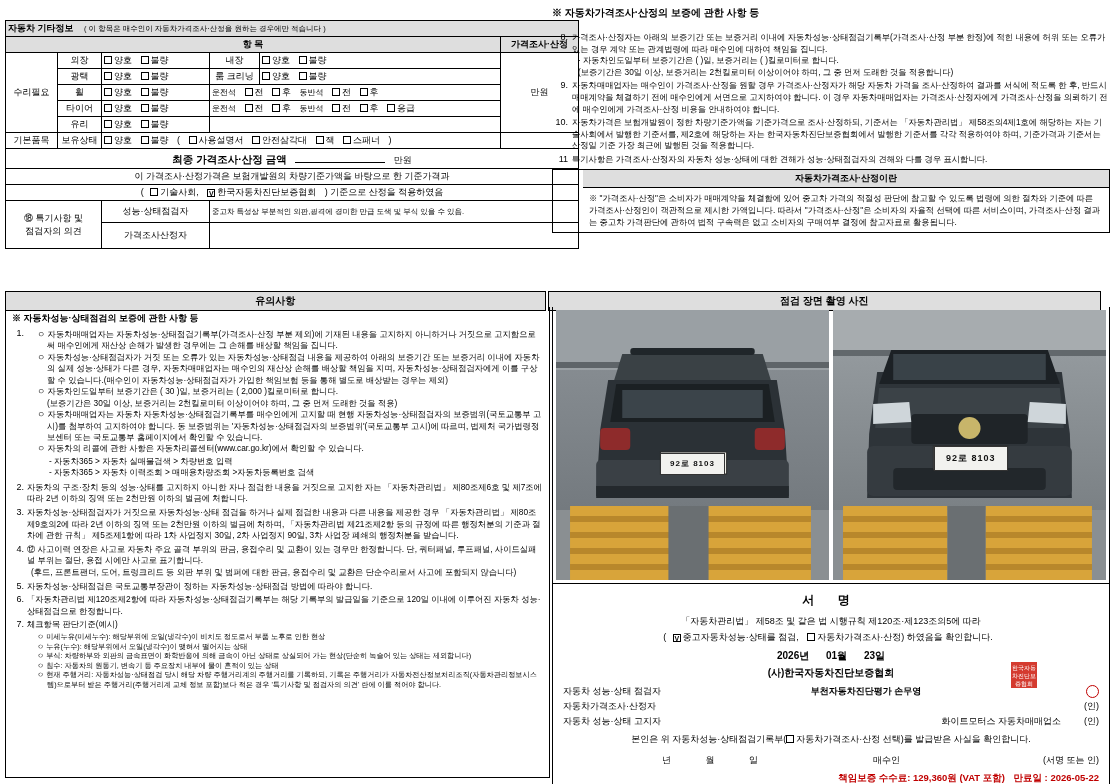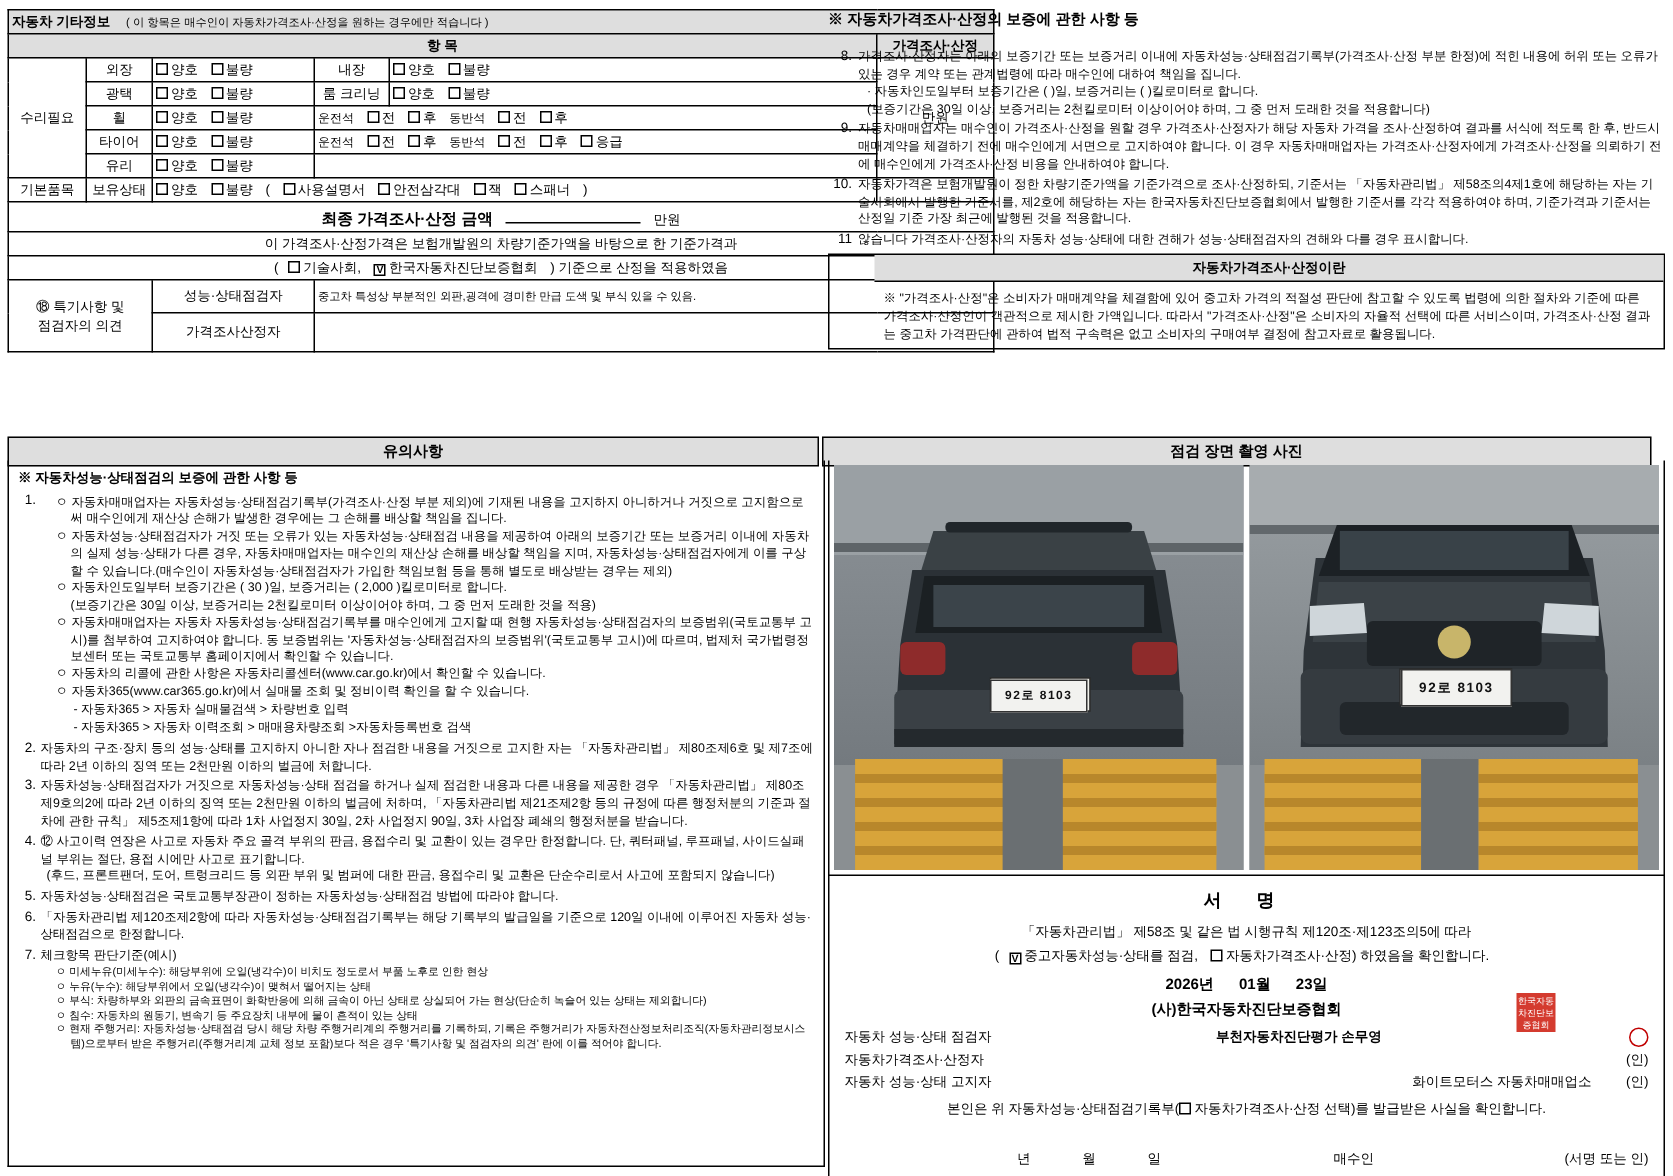--- a/index.html
+++ b/index.html
@@ -15,21 +15,21 @@
   td, th { border:1px solid #000; padding:1px 2px; vertical-align:middle; }
 
   .hdr { background:#dedede; font-weight:bold; text-align:center; }
   .ctr { text-align:center; }
   .lft { text-align:left; }
   .b { font-weight:bold; }
   .sm { font-size:8px; }
   .xs { font-size:7.5px; }
 
   
-  .topLeft { position:absolute; left:5px; top:6px; width:658px; }
+  .topLeft { position:absolute; left:5px; top:20px; width:574px; }
   .topRight{ position:absolute; left:552px; top:6px; width:558px; }
   .midbar  { position:absolute; left:5px; top:291px; width:1096px; }
   .botLeft { position:absolute; left:5px; top:307px; width:545px; }
   .botRight{ position:absolute; left:552px; top:307px; width:558px; }
 
   
   .cb {
     display:inline-block; width:8px; height:8px;
     border:1px solid #000; margin-right:2px; vertical-align:-1px;
     text-align:center; line-height:7px; font-size:7px; font-weight:bold;
@@ -237,21 +237,21 @@
       <div style="flex:1;line-height:1.4;font-size:8.3px;">자동차매매업자는 매수인이 가격조사·산정을 원할 경우 가격조사·산정자가 해당 자동차 가격을 조사·산정하여 결과를 서식에 적도록 한 후, 반드시 매매계약을 체결하기 전에 매수인에게 서면으로 고지하여야 합니다. 이 경우 자동차매매업자는 가격조사·산정자에게 가격조사·산정을 의뢰하기 전에 매수인에게 가격조사·산정 비용을 안내하여야 합니다.</div>
     </div>
 
     <div style="display:flex;gap:4px;margin-bottom:2px;">
       <div style="width:16px;text-align:right;">10.</div>
       <div style="flex:1;line-height:1.4;font-size:8.3px;">자동차가격은 보험개발원이 정한 차량기준가액을 기준가격으로 조사·산정하되, 기준서는 「자동차관리법」 제58조의4제1호에 해당하는 자는 기술사회에서 발행한 기준서를, 제2호에 해당하는 자는 한국자동차진단보증협회에서 발행한 기준서를 각각 적용하여야 하며, 기준가격과 기준서는 산정일 기준 가장 최근에 발행된 것을 적용합니다.</div>
     </div>
 
     <div style="display:flex;gap:4px;margin-bottom:3px;">
       <div style="width:16px;text-align:right;">11</div>
-      <div style="flex:1;line-height:1.4;font-size:8.3px;">않습니다 가격조사·산정자의 자동차 성능·상태에 대한 견해가 성능·상태점검자의 견해와 다를 경우 표시합니다.</div>
+      <div style="flex:1;line-height:1.4;font-size:8.3px;">특기사항은 가격조사·산정자의 자동차 성능·상태에 대한 견해가 성능·상태점검자의 견해와 다를 경우 표시합니다.</div>
     </div>
 
     <div style="border:1px solid #000;margin-top:2px;padding-left:30px;">
       <div class="hdr" style="border:none;border-bottom:1px solid #000;padding:2px 0;font-size:9px;">자동차가격조사·산정이란</div>
       <div style="padding:4px 6px;line-height:1.45;font-size:8.3px;">※ "가격조사·산정"은 소비자가 매매계약을 체결함에 있어 중고차 가격의 적절성 판단에 참고할 수 있도록 법령에 의한 절차와 기준에 따른 가격조사·산정인이 객관적으로 제시한 가액입니다. 따라서 "가격조사·산정"은 소비자의 자율적 선택에 따른 서비스이며, 가격조사·산정 결과는 중고차 가격판단에 관하여 법적 구속력은 없고 소비자의 구매여부 결정에 참고자료로 활용됩니다.</div>
     </div>
   </div>
 
   <div class="midbar" style="display:flex;gap:2px;">
     <div class="barTitle" style="width:545px;">유의사항</div>
@@ -265,21 +265,20 @@
       <div style="display:flex;gap:3px;">
         <div style="width:12px;text-align:right;">1.</div>
         <div style="flex:1;">
           <ul class="circ">
             <li>ㅇ 자동차매매업자는 자동차성능·상태점검기록부(가격조사·산정 부분 제외)에 기재된 내용을 고지하지 아니하거나 거짓으로 고지함으로써 매수인에게 재산상 손해가 발생한 경우에는 그 손해를 배상할 책임을 집니다.</li>
             <li>ㅇ 자동차성능·상태점검자가 거짓 또는 오류가 있는 자동차성능·상태점검 내용을 제공하여 아래의 보증기간 또는 보증거리 이내에 자동차의 실제 성능·상태가 다른 경우, 자동차매매업자는 매수인의 재산상 손해를 배상할 책임을 지며, 자동차성능·상태점검자에게 이를 구상할 수 있습니다.(매수인이 자동차성능·상태점검자가 가입한 책임보험 등을 통해 별도로 배상받는 경우는 제외)</li>
             <li>ㅇ 자동차인도일부터 보증기간은 (  30  )일, 보증거리는 (  2,000  )킬로미터로 합니다.</li>
             <li style="text-indent:0;padding-left:10px;">(보증기간은 30일 이상, 보증거리는 2천킬로미터 이상이어야 하며, 그 중 먼저 도래한 것을 적용)</li>
             <li>ㅇ 자동차매매업자는 자동차 자동차성능·상태점검기록부를 매수인에게 고지할 때 현행 자동차성능·상태점검자의 보증범위(국토교통부 고시)를 첨부하여 고지하여야 합니다. 동 보증범위는 '자동차성능·상태점검자의 보증범위'(국토교통부 고시)에 따르며, 법제처 국가법령정보센터 또는 국토교통부 홈페이지에서 확인할 수 있습니다.</li>
             <li>ㅇ 자동차의 리콜에 관한 사항은 자동차리콜센터(www.car.go.kr)에서 확인할 수 있습니다.</li>
-            <li>ㅇ 자동차365(www.car365.go.kr)에서 실매물 조회 및 정비이력 확인을 할 수 있습니다.</li>
           </ul>
           <ul class="dash" style="padding-left:22px;">
             <li>- 자동차365 &gt; 자동차 실매물검색 &gt; 차량번호 입력</li>
             <li>- 자동차365 &gt; 자동차 이력조회 &gt; 매매용차량조회 &gt;자동차등록번호 검색</li>
           </ul>
         </div>
       </div>
 
       <div style="display:flex;gap:3px;margin-top:2px;">
         <div style="width:12px;text-align:right;">2.</div>
@@ -459,21 +458,21 @@
         </div>
         <div style="position:absolute;right:62px;top:-22px;">
           <span class="bigstamp">한국자동차진단보증협회</span>
         </div>
       </div>
 
       <div style="margin-top:4px;text-align:center;">
         <span>본인은 위 자동차성능·상태점검기록부(</span><span class="cb"></span><span>자동차가격조사·산정 선택)를 발급받은 사실을 확인합니다.</span>
       </div>
 
-      <div style="display:flex;align-items:center;margin-top:20px;">
+      <div style="display:flex;align-items:center;margin-top:8px;gap:16px;">
         <div style="flex:1;text-align:center;">
           <span style="margin:0 16px;">년</span>
           <span style="margin:0 16px;">월</span>
           <span style="margin:0 16px;">일</span>
         </div>
         <div style="width:120px;text-align:left;">매수인</div>
         <div style="width:90px;text-align:right;">(서명 또는 인)</div>
       </div>
 
       <div style="text-align:right;margin-top:5px;">

